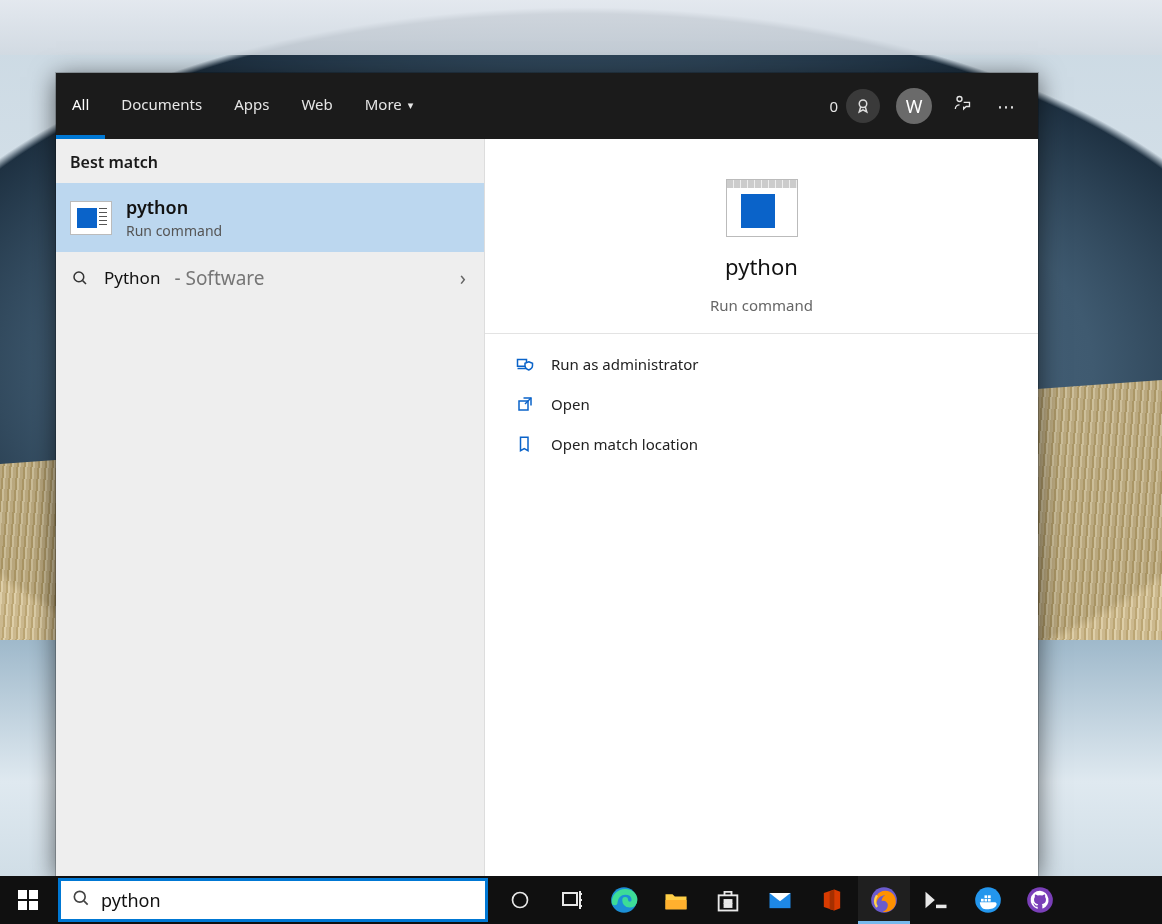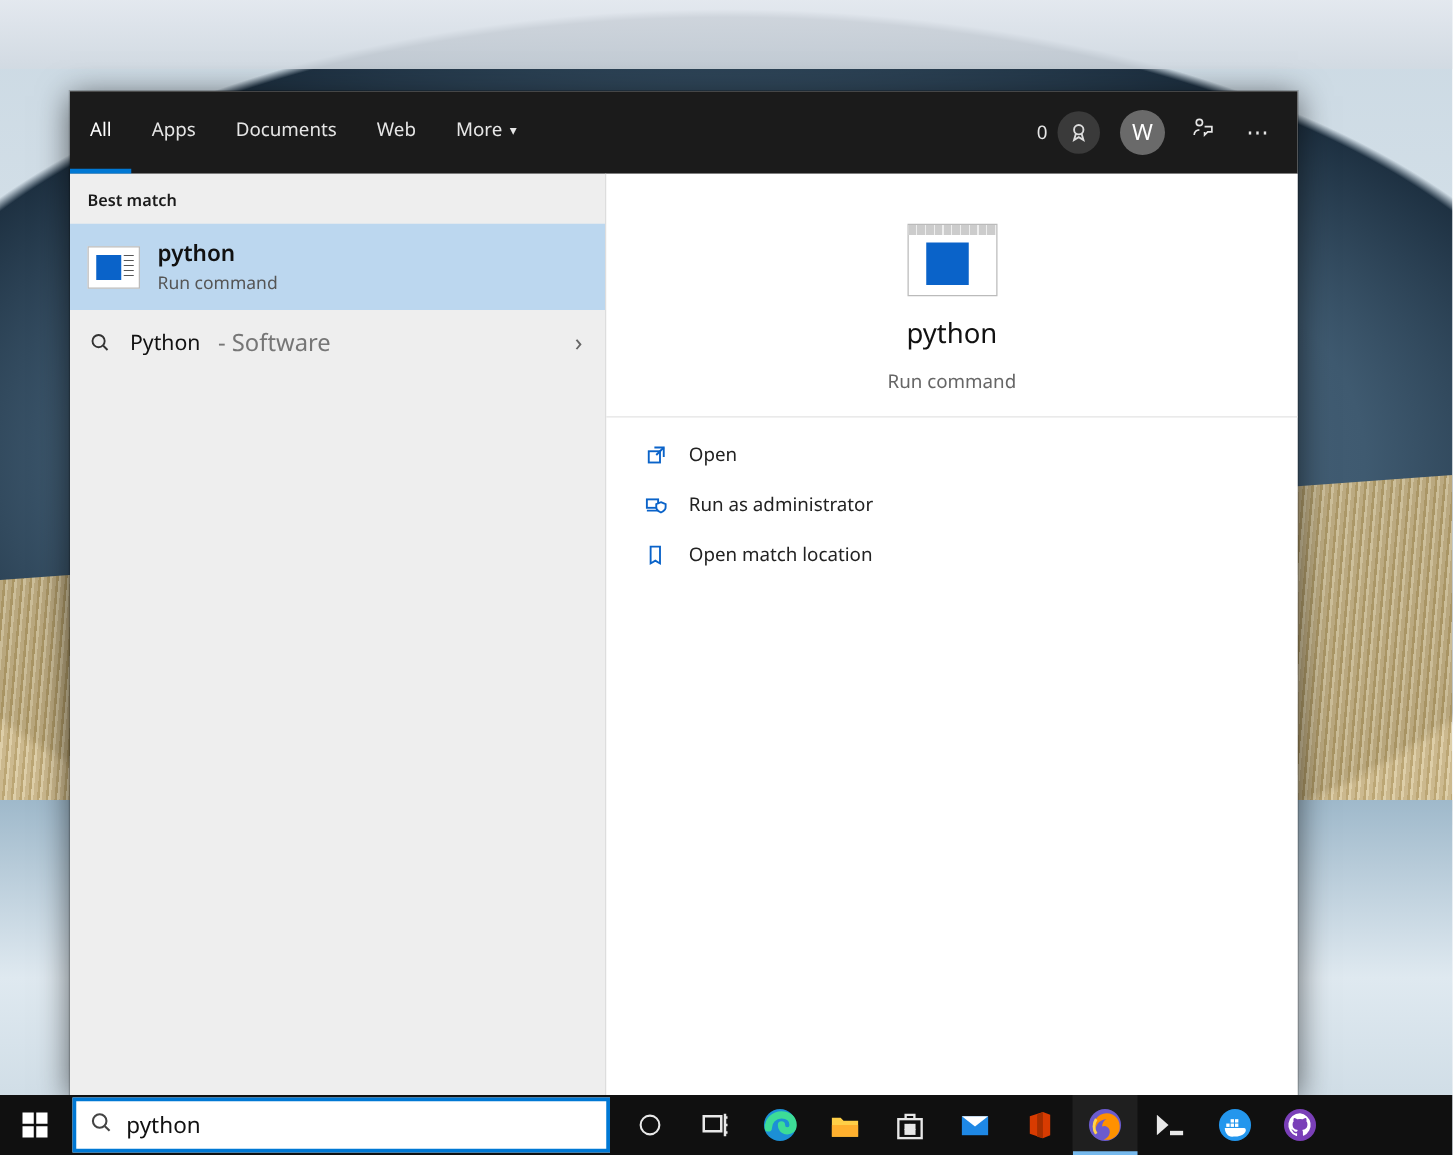--- a/index.html
+++ b/index.html
@@ -80,21 +80,21 @@
     background: #eeeeee;
     display:flex; flex-direction:column;
   }
   .right {
     flex:1; background:#fff;
     border-left:1px solid #ddd;
     display:flex; flex-direction:column;
   }
 
   .section-label {
-    font-size: 13px; font-weight:600; color:#1a1a1a;
+    font-size: 16px; font-weight:600; color:#1a1a1a;
     padding: 12px 14px 10px;
   }
 
   .result-row {
     display:flex; align-items:center; gap:14px;
     padding: 12px 14px;
     cursor: default;
   }
   .result-row.selected { background:#bcd7ef; }
   .run-thumb {
@@ -195,24 +195,24 @@
 <div class="water"></div>
 
 <div class="search-panel">
 
   <div class="panel-header">
     <div class="tabs">
       <div class="tab active">
         <span>All</span>
       </div>
       <div class="tab">
+        <span>Documents</span>
+      </div>
+      <div class="tab">
         <span>Apps</span>
-      </div>
-      <div class="tab">
-        <span>Documents</span>
       </div>
       <div class="tab">
         <span>Web</span>
       </div>
       <div class="tab">
         <span>More</span>
         <span class="chev">▾</span>
       </div>
     </div>
     <div class="header-spacer"></div>
@@ -267,43 +267,43 @@
       </div>
     </div>
 
     <div class="right">
       <div class="preview-head">
         <div class="preview-thumb"></div>
         <div class="preview-title">python</div>
         <div class="preview-sub">Run command</div>
       </div>
       <div class="action-list">
+        <div class="action">
+          <span class="aicon">
+            <svg class="svg18" viewBox="0 0 24 24" fill="none" stroke="#0a63c9" stroke-width="2">
+              <rect x="2" y="6" width="12" height="9"></rect>
+                <path d="M2 18h12"></path>
+              <path d="M17 9l5 2v3c0 3-2.5 5-5 6-2.5-1-5-3-5-6v-3z" fill="#fff"></path>
+            </svg>
+          </span>
+          <span>Run as administrator</span>
+        </div>
         <div class="action">
           <span class="aicon">
             <svg class="svg18" viewBox="0 0 24 24" fill="none" stroke="#0a63c9" stroke-width="2">
               <rect x="4" y="8" width="12" height="12"></rect>
                 <path d="M10 4h10v10"></path>
                 <path d="M20 4l-8 8"></path>
             </svg>
           </span>
           <span>Open</span>
         </div>
         <div class="action">
           <span class="aicon">
             <svg class="svg18" viewBox="0 0 24 24" fill="none" stroke="#0a63c9" stroke-width="2">
-              <rect x="2" y="6" width="12" height="9"></rect>
-                <path d="M2 18h12"></path>
-              <path d="M17 9l5 2v3c0 3-2.5 5-5 6-2.5-1-5-3-5-6v-3z" fill="#fff"></path>
-            </svg>
-          </span>
-          <span>Run as administrator</span>
-        </div>
-        <div class="action">
-          <span class="aicon">
-            <svg class="svg18" viewBox="0 0 24 24" fill="none" stroke="#0a63c9" stroke-width="2">
               <path d="M6 3h10v18l-5-3-5 3z"></path>
             </svg>
           </span>
           <span>Open match location</span>
         </div>
       </div>
     </div>
   </div>
 </div>
 

